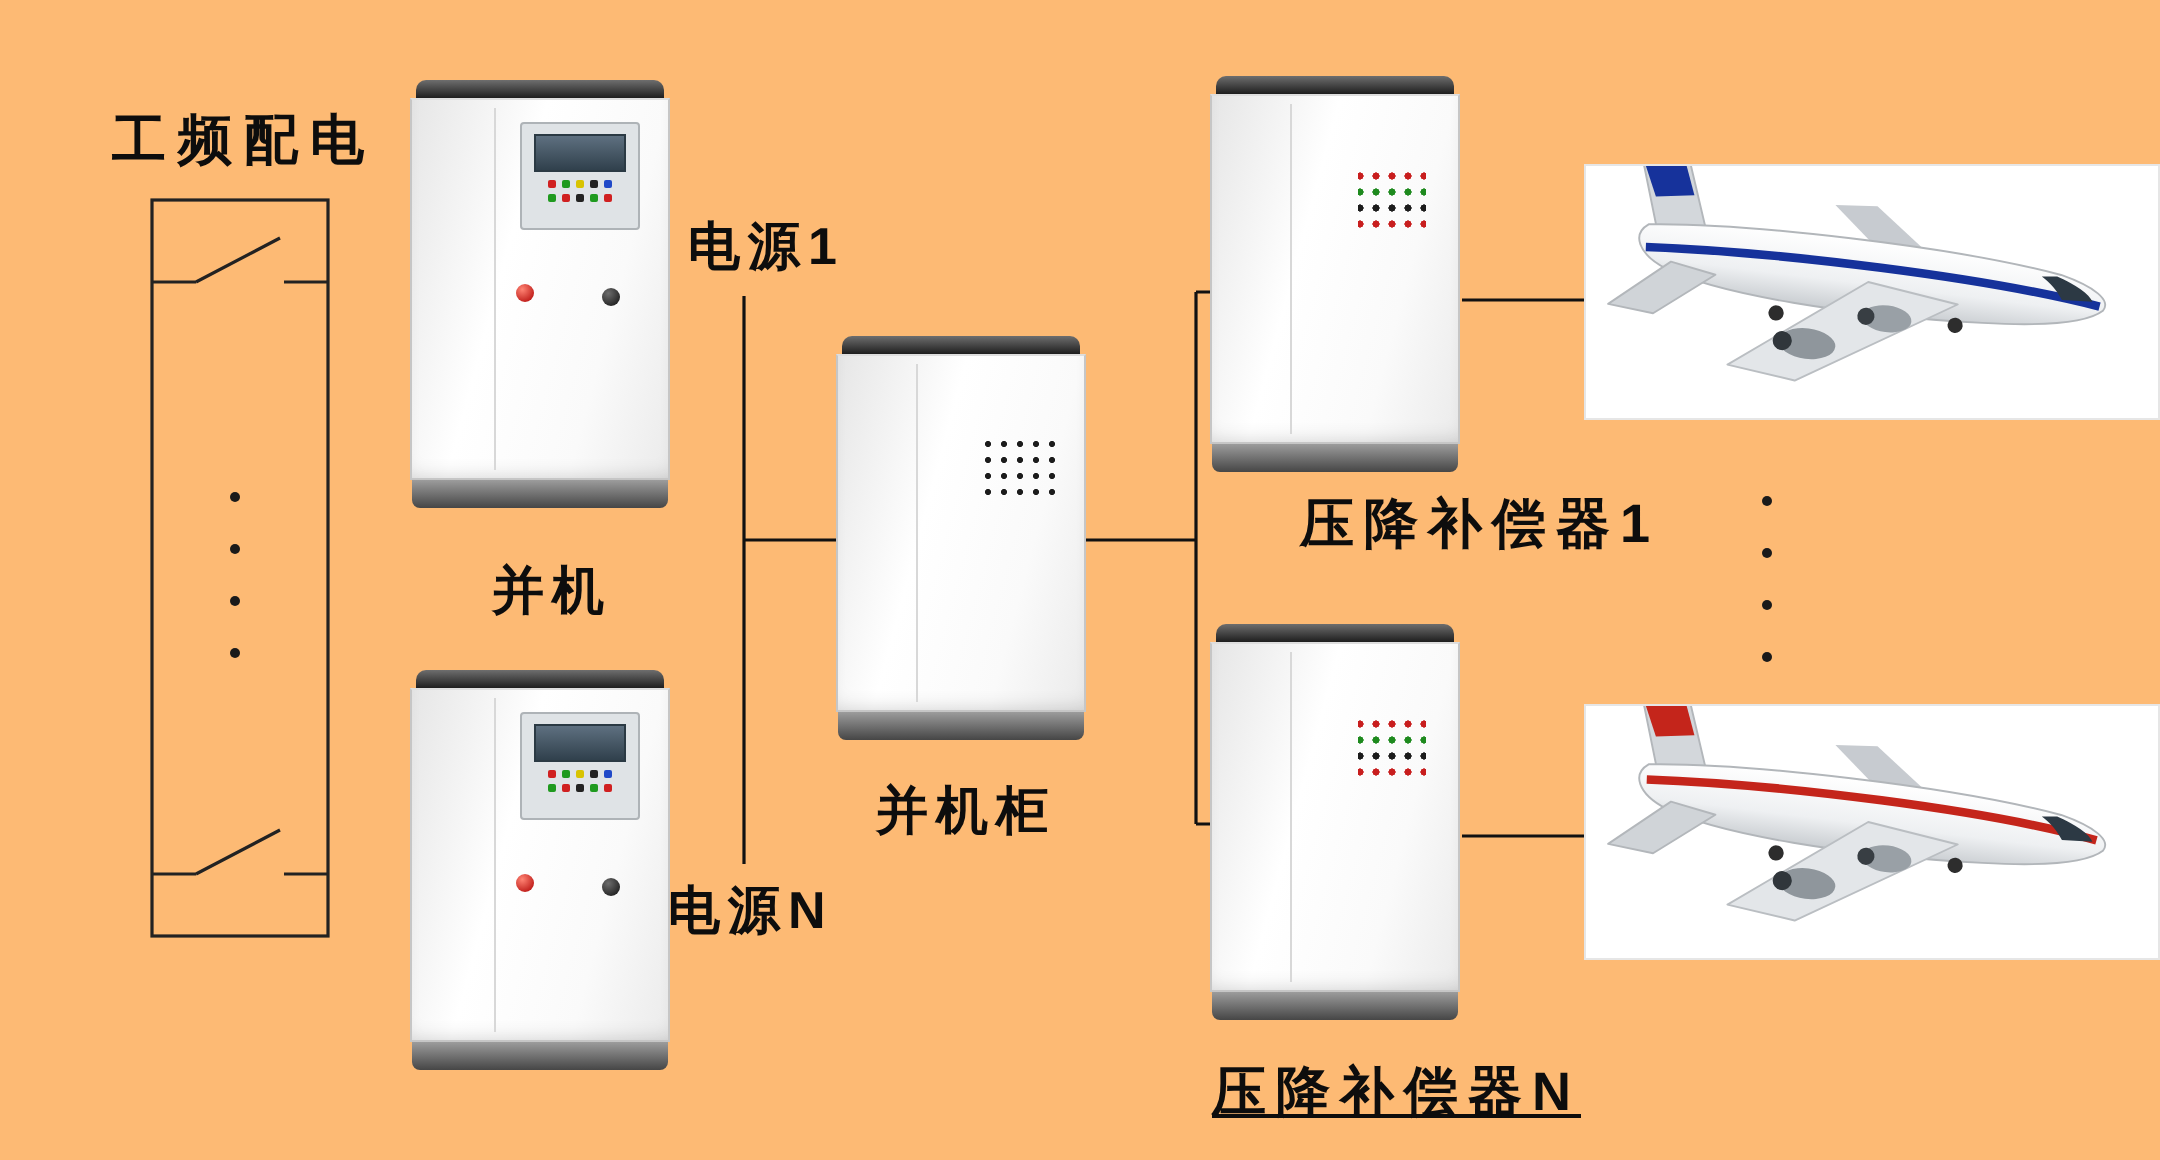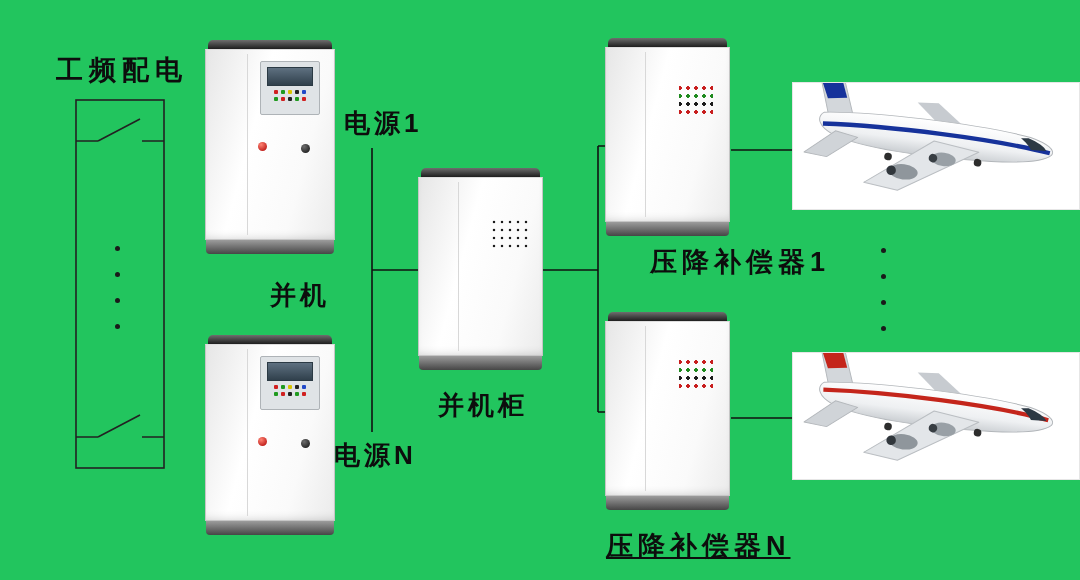--- a/index.html
+++ b/index.html
@@ -1,18 +1,18 @@
 <!DOCTYPE html>
 <html><head>
 <meta charset="utf-8">
 <title>Power Supply System Diagram</title>
 <style>
   html,body{margin:0;padding:0;background:#fff;}
   .stage{
-    position:relative;width:1080px;height:580px;background:#22c55e;overflow:hidden;
+    position:relative;width:1080px;height:580px;background:#fdba74;overflow:hidden;
     font-family:"Liberation Sans","DejaVu Sans",sans-serif;color:#111;
   }
   .overlay{position:absolute;left:0;top:0;width:1080px;height:580px;z-index:0;}
   .lbl{
     position:absolute;z-index:3;font-size:27px;font-weight:600;letter-spacing:6px;
     white-space:nowrap;color:#0d0d0d;
   }
   .lbl.small{font-size:26px;letter-spacing:4px;text-align:center;}
 
   
@@ -78,21 +78,21 @@
       <path d="M543,270 H598"></path>
       <path d="M598,146 V412"></path>
       <path d="M598,146 H607 M598,412 H607"></path>
       <path d="M731,150 H794"></path>
       <path d="M731,418 H794"></path>
     </g>
   </svg>
 
   <div class="lbl" style="left:56px;top:52px;">工频配电</div>
   <div class="lbl small" style="left:344px;top:106px;">电源1</div>
-  <div class="lbl small" style="left:246px;top:278px;margin-left:24px;">并机</div>
+  <div class="lbl small" style="left:246px;top:278px;">并机</div>
   <div class="lbl small" style="left:438px;top:388px;">并机柜</div>
   <div class="lbl small" style="left:334px;top:438px;">电源N</div>
   <div class="lbl" style="left:606px;top:244px;letter-spacing:5px;margin-left:44px;">压降补偿器1</div>
   <div class="lbl" style="left:606px;top:528px;letter-spacing:5px;text-decoration:underline;">压降补偿器N</div>
 
   <div class="vdots" style="left:114px;top:246px;">
       <i></i>
       <i></i>
       <i></i>
       <i></i>

